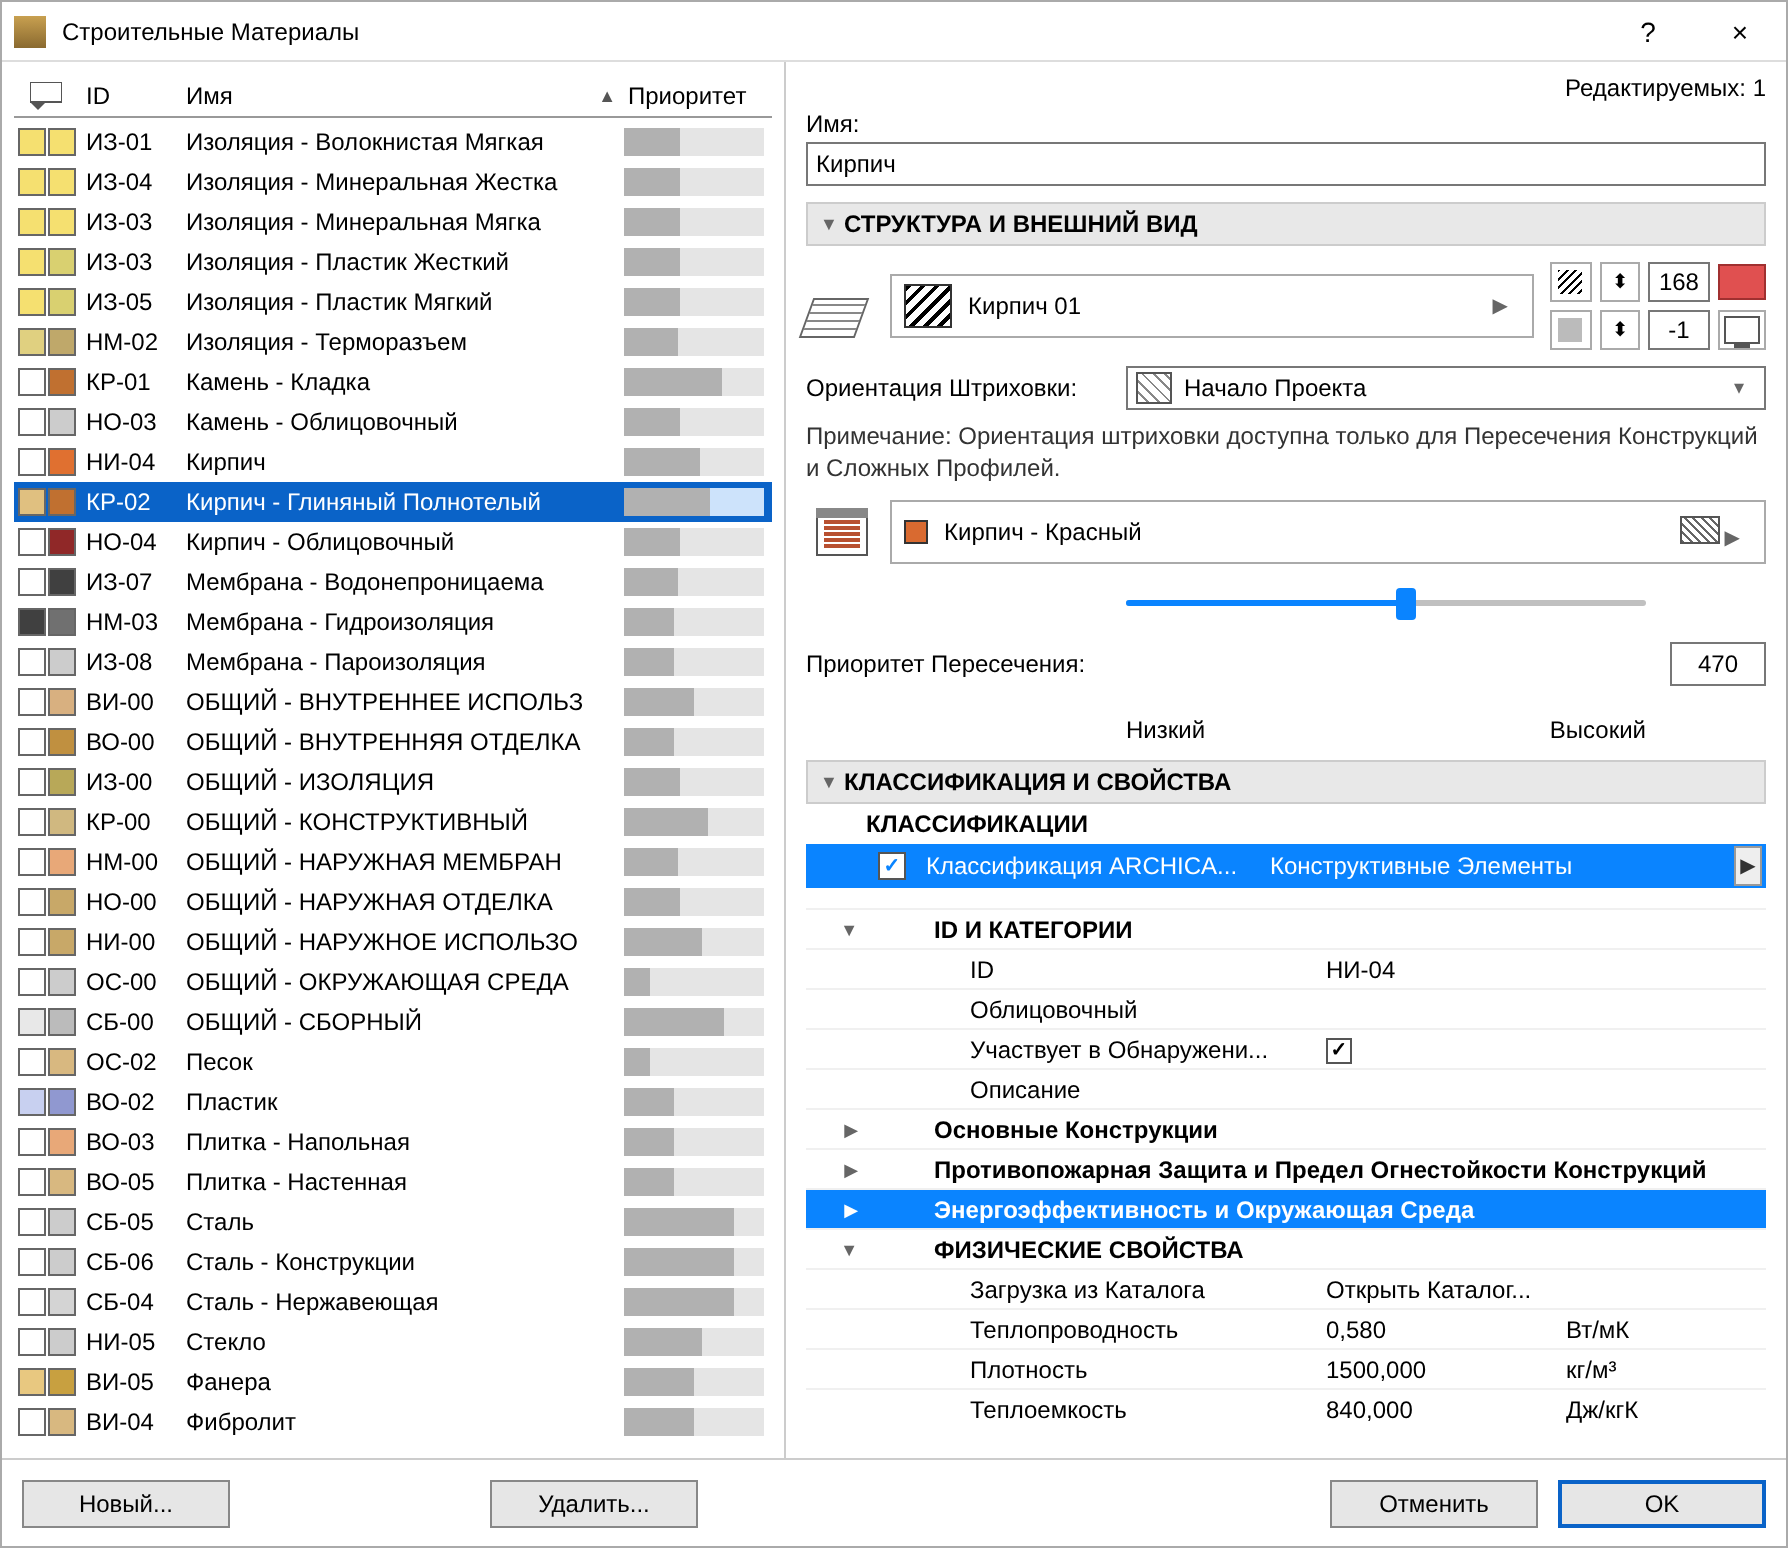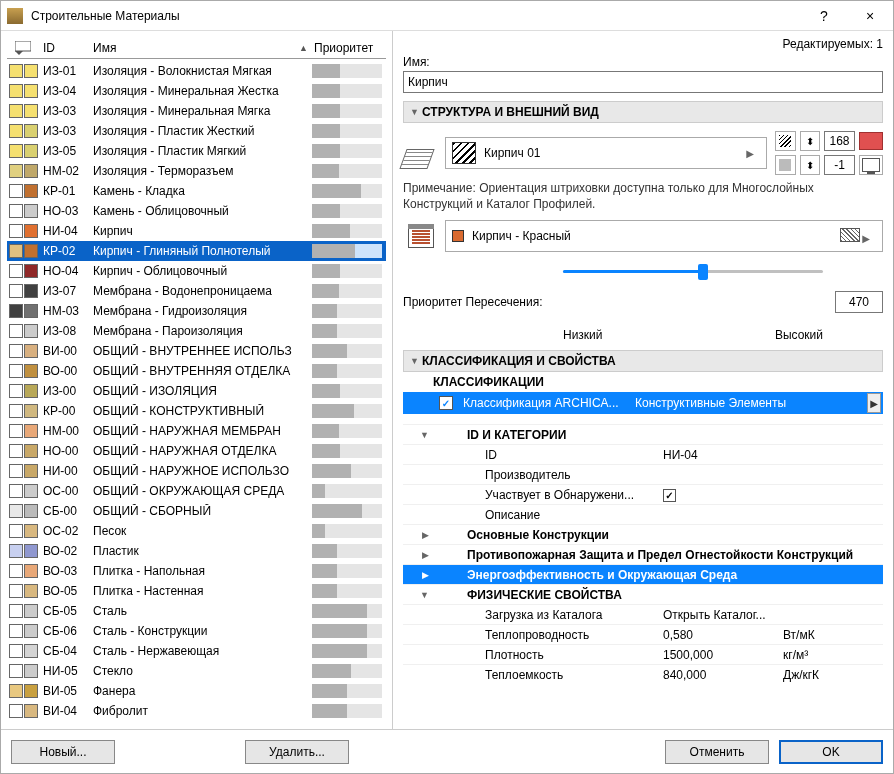--- a/index.html
+++ b/index.html
@@ -534,21 +534,29 @@
                 </span>
               <span class="mini-btn">⬍</span>
               <span class="num-box">-1</span>
               <span class="mini-btn" style="width:26px">
                   <span class="pc-icon"></span>
                 </span>
             </div>
           </div>
         </div>
 
-        <div class="hint">Примечание: Ориентация штриховки доступна только для Многослойных Конструкций и Каталог Профилей.</div>
+        <div class="orient-row">
+          <div class="orient-lbl">Ориентация Штриховки:</div>
+          <div class="orient-sel">
+            <span class="sw2"></span>
+            <span>Начало Проекта</span>
+            <span class="chev">▾</span>
+          </div>
+        </div>
+        <div class="hint">Примечание: Ориентация штриховки доступна только для Пересечения Конструкций и Сложных Профилей.</div>
 
         <div class="surface-row">
           <div class="surf-icon">
               <span class="building-icon"></span>
             </div>
           <div class="surf-sel">
             <span class="surf-sw"></span>
             <span>Кирпич - Красный</span>
             <span class="play"><span class="link-tex"></span>▶</span>
           </div>
@@ -593,21 +601,21 @@
           <span class="arr down"></span>
             <span class="k">ID И КАТЕГОРИИ</span>
         </div>
         <div class="prop-row">
             <span class="arr"></span>
             <span class="k">ID</span>
             <span class="v">НИ-04</span>
           </div>
         <div class="prop-row">
             <span class="arr"></span>
-            <span class="k">Производитель</span>
+            <span class="k">Облицовочный</span>
             <span class="v"></span>
           </div>
         <div class="prop-row">
             <span class="arr"></span>
             <span class="k">Участвует в Обнаружени...</span>
             <span class="v"><span class="check-sq on"></span></span>
           </div>
         <div class="prop-row">
             <span class="arr"></span>
             <span class="k">Описание</span>

